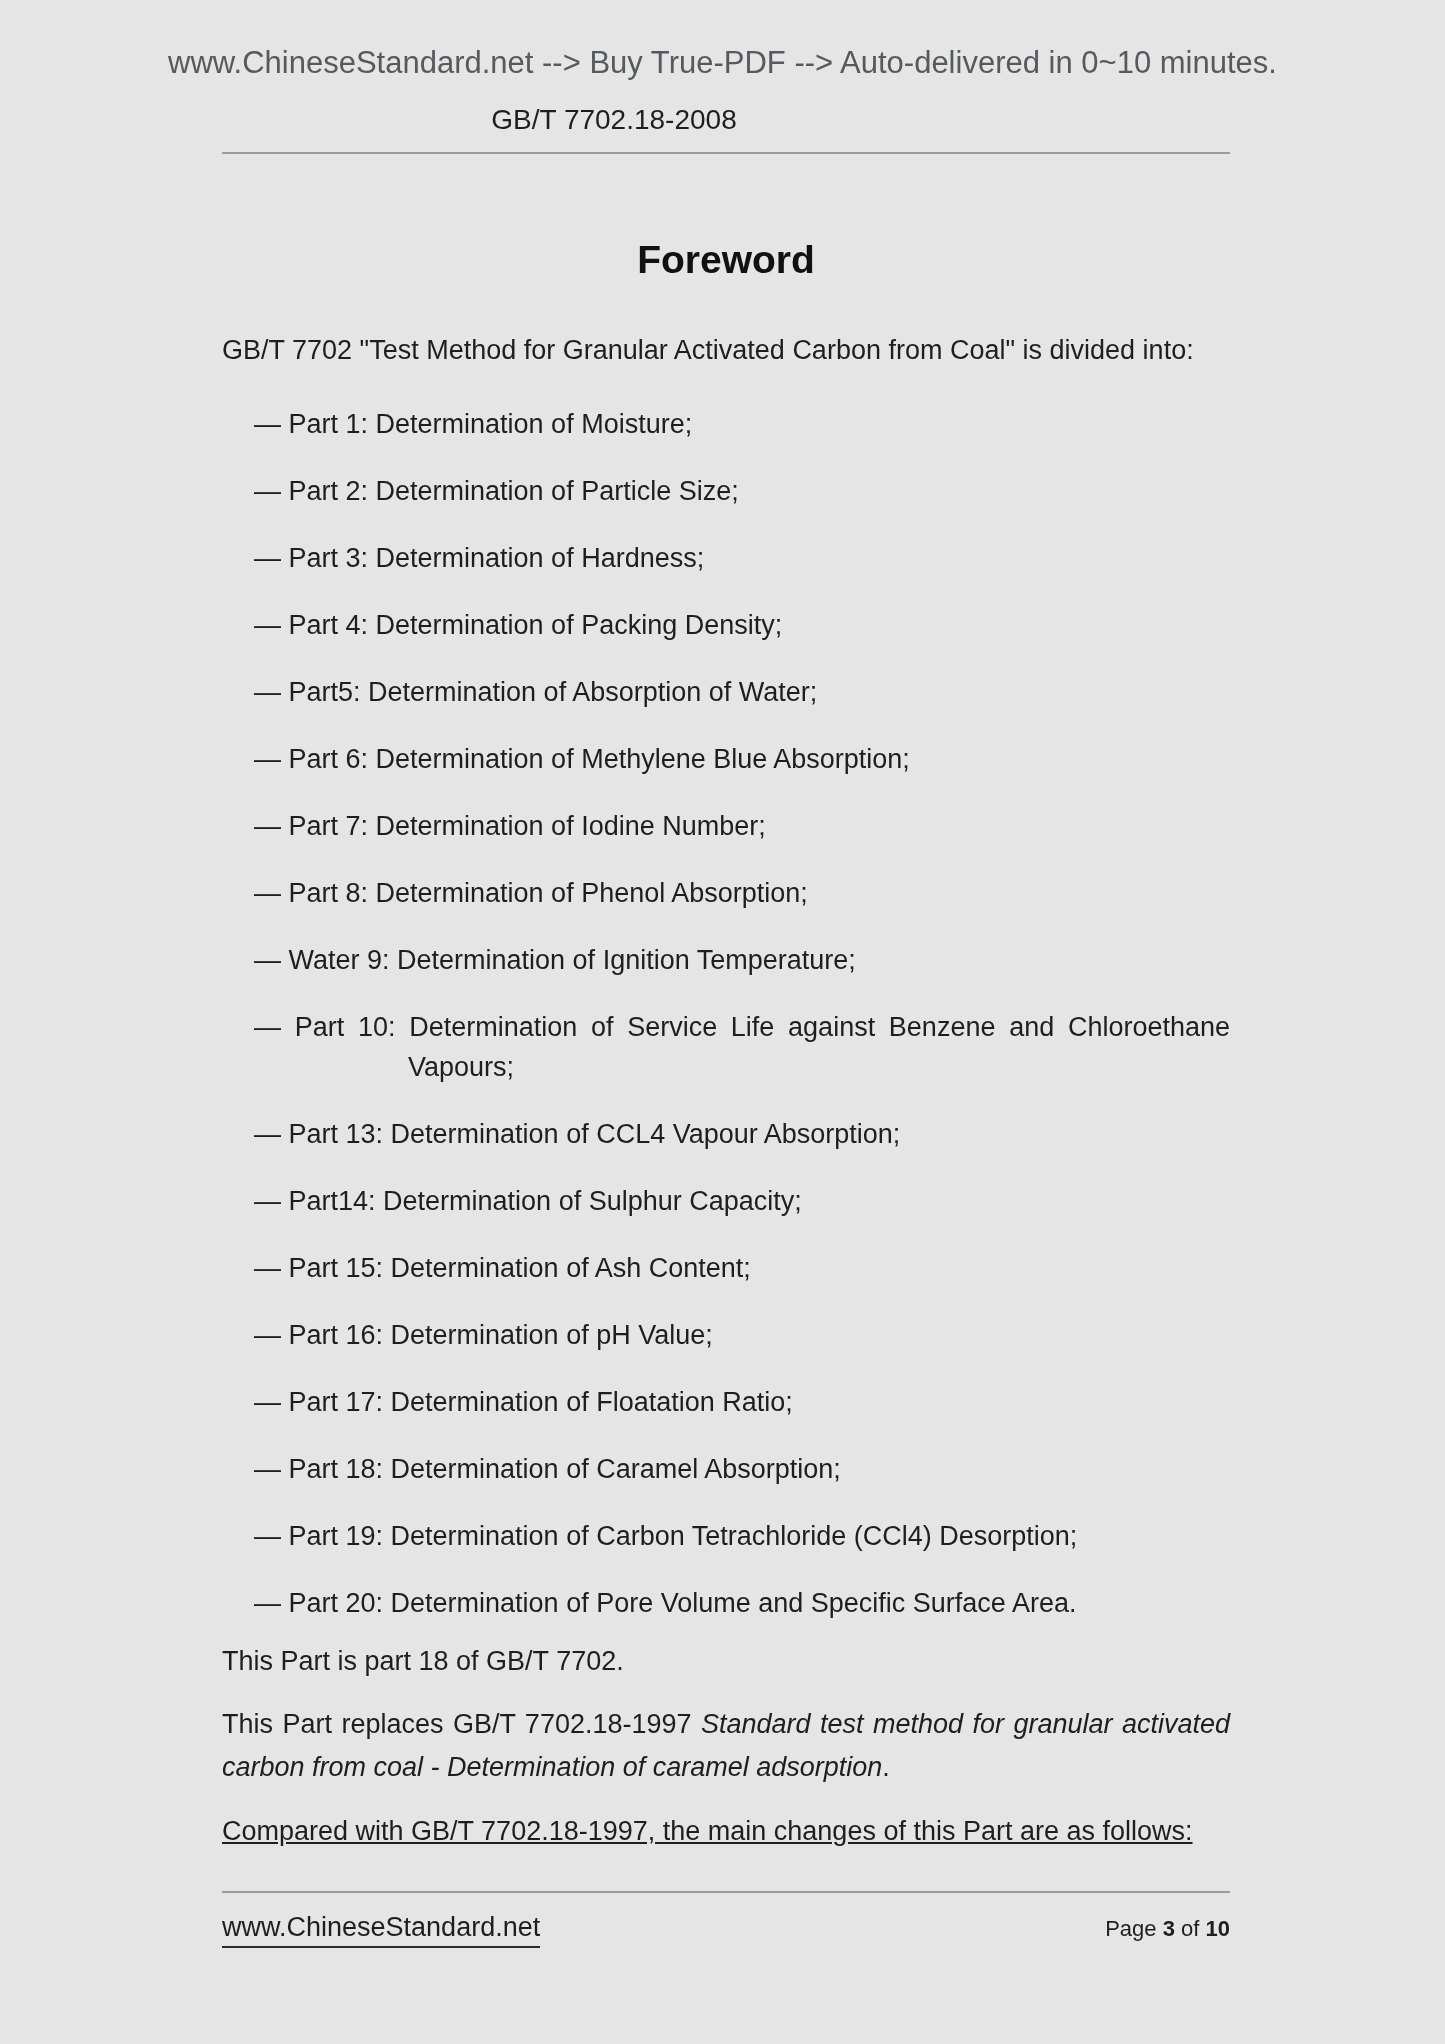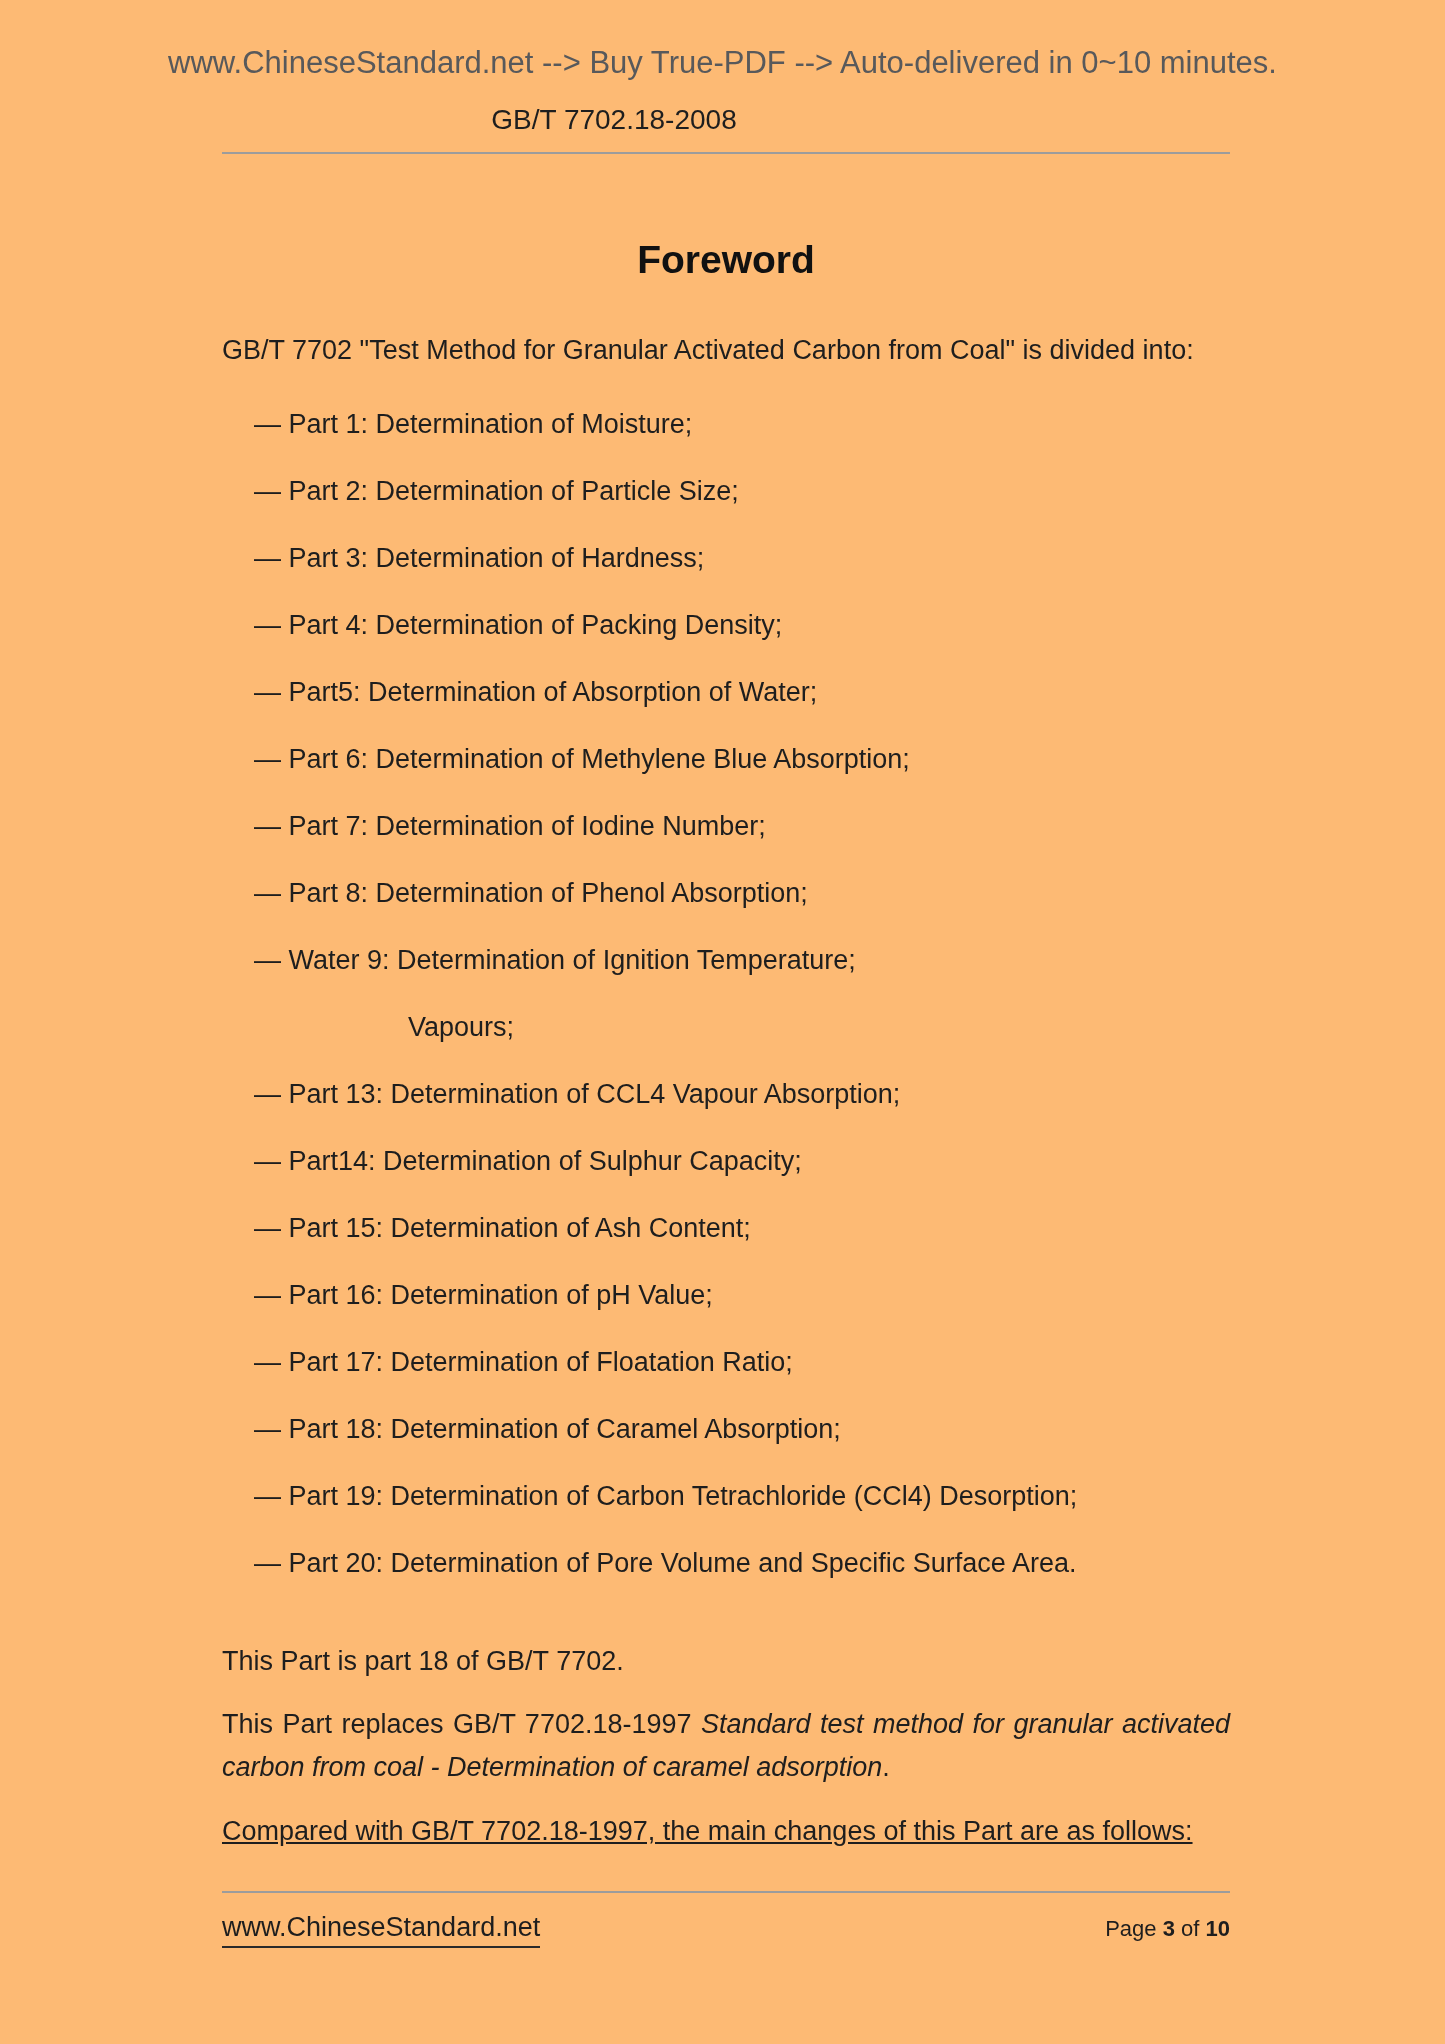--- a/index.html
+++ b/index.html
@@ -1,20 +1,20 @@
 <!DOCTYPE html>
 <html><head>
 <meta charset="utf-8">
 <style>
   html, body { margin: 0; padding: 0; background: #ffffff; }
   .page {
     position: relative;
     width: 1445px;
     height: 2044px;
-    background: #fdba74;
+    background: #e5e5e5;
     font-family: "Liberation Sans", sans-serif;
     color: #1e1e1e;
     overflow: hidden;
   }
   .promo {
     position: absolute;
     top: 44px; left: 0; width: 1445px;
     text-align: center;
     font-size: 31px;
     line-height: 38px;
@@ -123,20 +123,21 @@
       <div class="part-item">— Part 1: Determination of Moisture;</div>
       <div class="part-item">— Part 2: Determination of Particle Size;</div>
       <div class="part-item">— Part 3: Determination of Hardness;</div>
       <div class="part-item">— Part 4: Determination of Packing Density;</div>
       <div class="part-item">— Part5: Determination of Absorption of Water;</div>
       <div class="part-item">— Part 6: Determination of Methylene Blue Absorption;</div>
       <div class="part-item">— Part 7: Determination of Iodine Number;</div>
       <div class="part-item">— Part 8: Determination of Phenol Absorption;</div>
       <div class="part-item">— Water 9: Determination of Ignition Temperature;</div>
       <div class="part-item">
+        <div class="justify-full">— Part 10: Determination of Service Life against Benzene and Chloroethane</div>
         <div class="part10-line2">Vapours;</div>
       </div>
       <div class="part-item">— Part 13: Determination of CCL4 Vapour Absorption;</div>
       <div class="part-item">— Part14: Determination of Sulphur Capacity;</div>
       <div class="part-item">— Part 15: Determination of Ash Content;</div>
       <div class="part-item">— Part 16: Determination of pH Value;</div>
       <div class="part-item">— Part 17: Determination of Floatation Ratio;</div>
       <div class="part-item">— Part 18: Determination of Caramel Absorption;</div>
       <div class="part-item">— Part 19: Determination of Carbon Tetrachloride (CCl4) Desorption;</div>
       <div class="part-item">— Part 20: Determination of Pore Volume and Specific Surface Area.</div>

